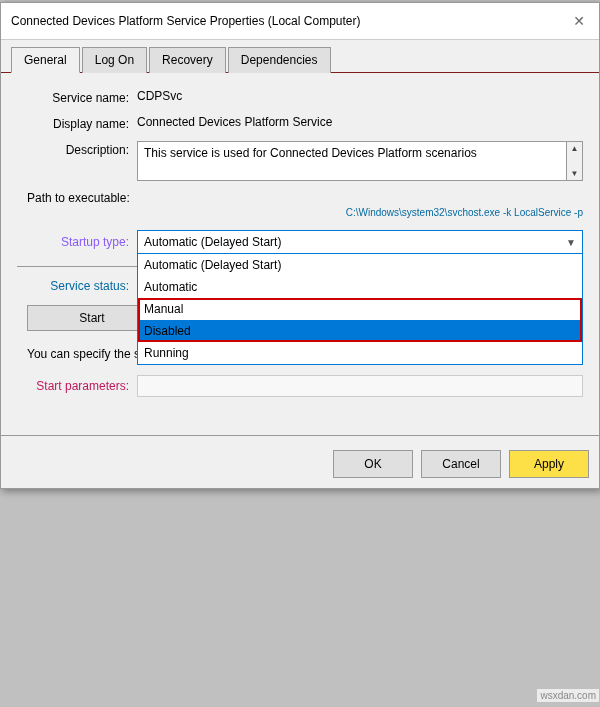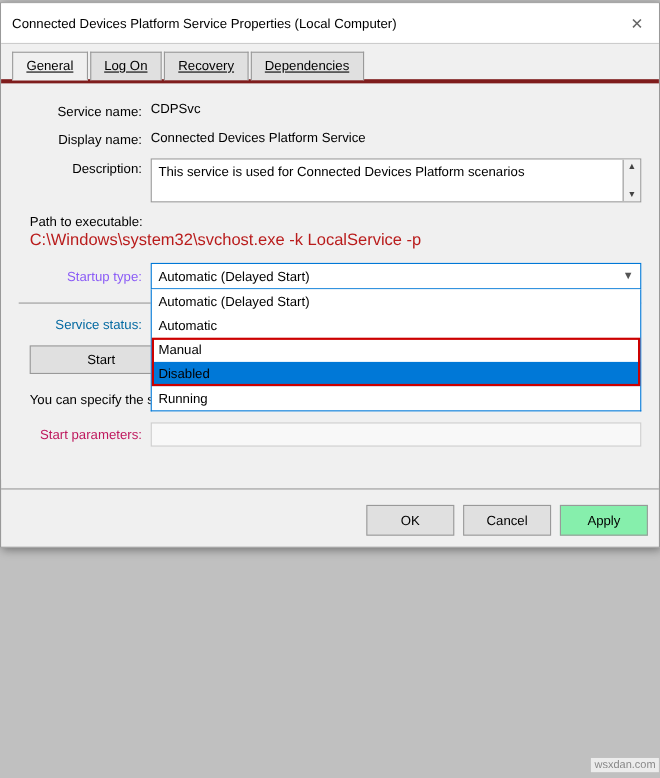--- a/index.html
+++ b/index.html
@@ -51,22 +51,21 @@
       color: #666;
       display: flex;
       align-items: center;
       justify-content: center;
     }
 
     .tabs {
       background: #f0f0f0;
       display: flex;
       padding: 6px 10px 0;
-      border-bottom: 4px solid #7f1d1d;
-      text-decoration: underline;
+      border-bottom: 1px solid #7f1d1d;
     }
 
     .tab {
       padding: 5px 12px;
       border: 1px solid #999;
       border-bottom: none;
       background: #e0e0e0;
       cursor: pointer;
       font-size: 12px;
       margin-right: 2px;
@@ -143,24 +142,25 @@
       margin-bottom: 12px;
     }
 
     .path-label {
       font-size: 12px;
       color: #000;
       margin-left: 10px;
     }
 
     .path-value {
-      font-size: 15px;
-      color: #b91c1c;
+      font-size: 10px;
+      color: #0369a1;
       margin-left: 10px;
       margin-top: 2px;
+      text-align: right;
     }
 
     .startup-row {
       display: flex;
       align-items: center;
       margin-bottom: 0;
       position: relative;
     }
 
     .startup-label {
@@ -314,21 +314,21 @@
       width: 80px;
       padding: 6px 10px;
       background: #e0e0e0;
       border: 1px solid #999;
       font-size: 12px;
       cursor: pointer;
       text-align: center;
     }
 
     .action-btn.apply-btn {
-      background: #86efac;
+      background: #fde047;
     }
 
     .watermark {
       position: fixed;
       bottom: 5px;
       right: 1px;
       font-size: 10px;
       color: #888;
       background: rgba(255,255,255,0.7);
       padding: 1px 3px;

